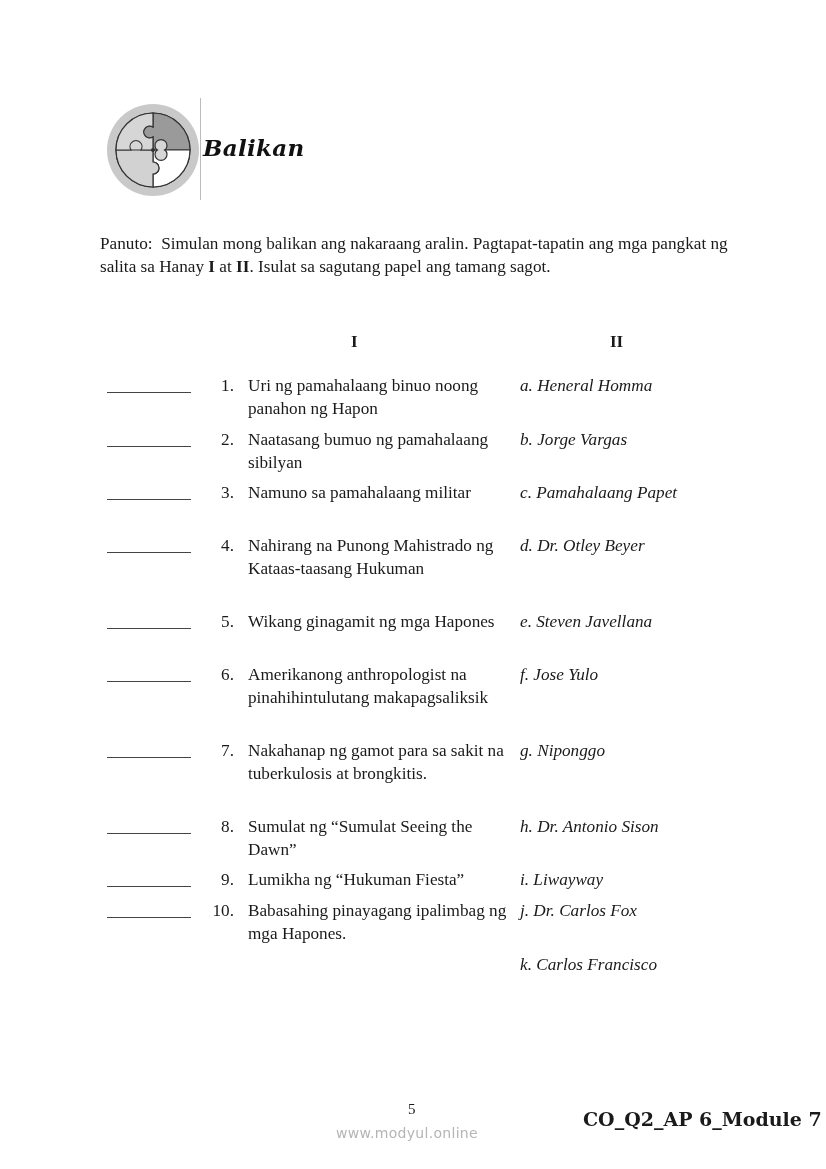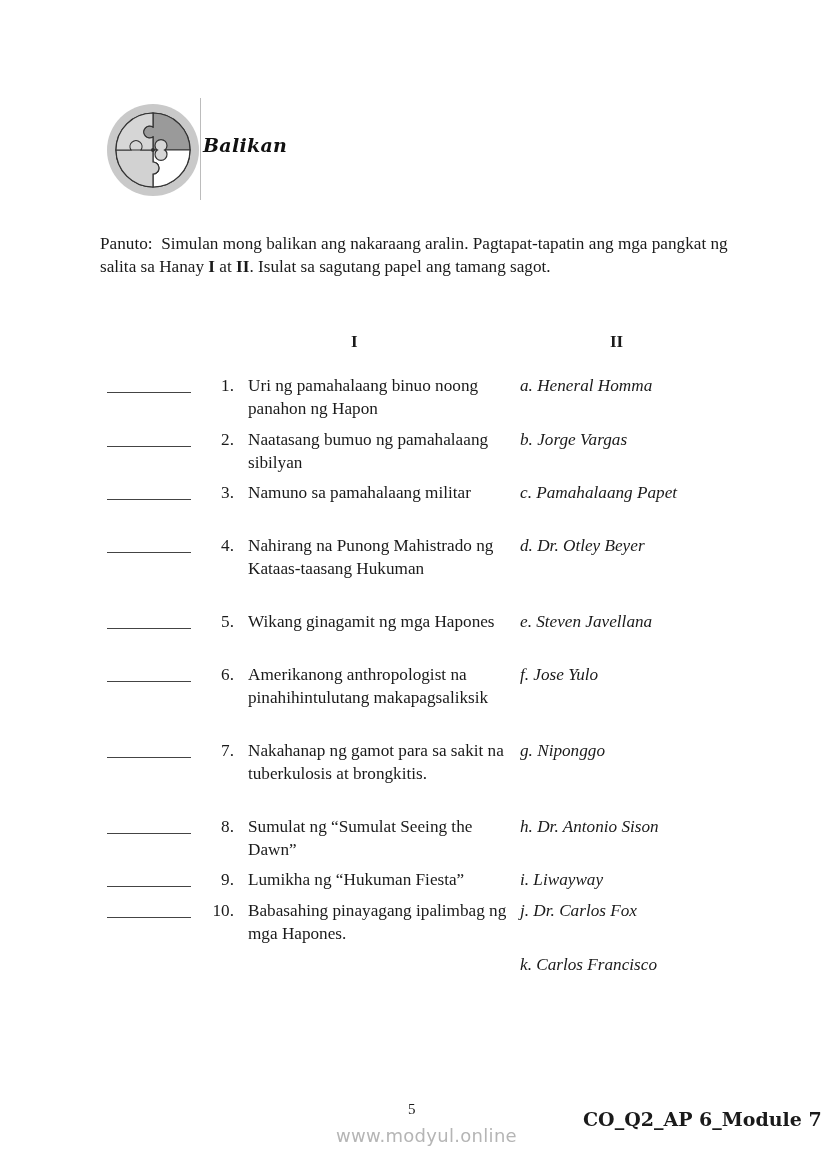--- a/index.html
+++ b/index.html
@@ -4,41 +4,41 @@
 <style>
   html, body { margin:0; padding:0; background:#ffffff; }
   body { width:826px; height:1169px; position:relative; overflow:hidden;
          font-family:"DejaVu Serif", serif; color:#1a1a1a; }
   .page { position:absolute; left:0; top:0; width:826px; height:1169px; }
 
   .header { position:absolute; left:100px; top:98px; width:260px; height:104px; }
   .logo { position:absolute; left:5px; top:4px; width:96px; height:96px; }
   .vline { position:absolute; left:100px; top:0; width:1px; height:102px; background:#bcbcbc; }
   .title { position:absolute; left:103px; top:36px; font-family:"DejaVu Serif", serif;
-           font-weight:bold; font-style:italic; font-size:19px; color:#111; letter-spacing:0.3px; }
+           font-weight:bold; font-style:italic; font-size:23px; color:#111; letter-spacing:0.3px; }
 
   .instr { position:absolute; left:100px; top:232px; width:630px; font-size:15.6px;
            line-height:23px; font-family:"Liberation Serif", serif; font-size:17.2px; }
   .instr b { font-weight:bold; }
 
   .colhead { position:absolute; top:332px; font-family:"Liberation Serif", serif;
              font-weight:bold; font-size:17px; }
 
   .row { position:absolute; left:0; width:826px; font-family:"Liberation Serif", serif;
          font-size:17.2px; line-height:22.6px; }
   .blank { position:absolute; left:107px; width:84px; height:1px; background:#444; top:17px; }
   .num { position:absolute; right:592px; text-align:right; }
   .q { position:absolute; left:248px; width:265px; }
   .ans { position:absolute; left:520px; width:260px;font-style:italic; }
 
   .footer-num { position:absolute; left:408px; top:1101px; font-family:"Liberation Serif", serif; font-size:15px; }
   .footer-code { position:absolute; left:583px; top:1108px; font-family:"DejaVu Serif", serif;
                  font-weight:bold; font-size:19px; }
   .footer-url { position:absolute; left:336px; top:1125px; font-family:"DejaVu Sans", sans-serif;
-                font-size:18px; color:#b5b5b5; letter-spacing:0.3px; }
+                font-size:14px; color:#b5b5b5; letter-spacing:0.3px; }
 </style>
 </head>
 <body>
 
 <div class="page">
 
   <div class="header">
     <svg class="logo" viewBox="0 0 96 96">
       <circle cx="48" cy="48" r="46" fill="#c9c9c9"></circle>
       <circle cx="48" cy="48" r="37" fill="#d6d6d6" stroke="#333" stroke-width="1.2"></circle>

